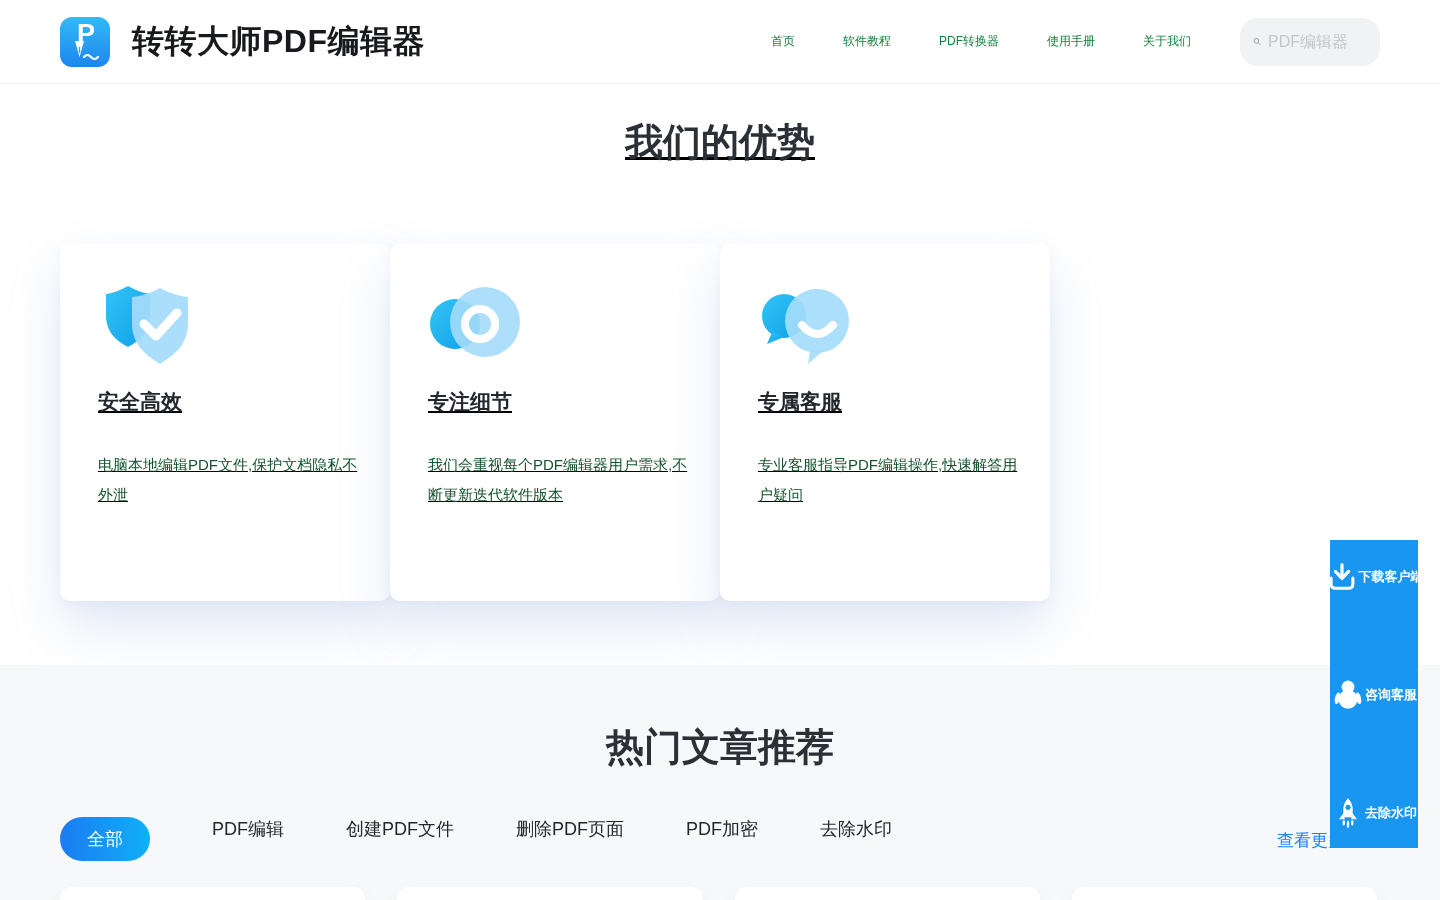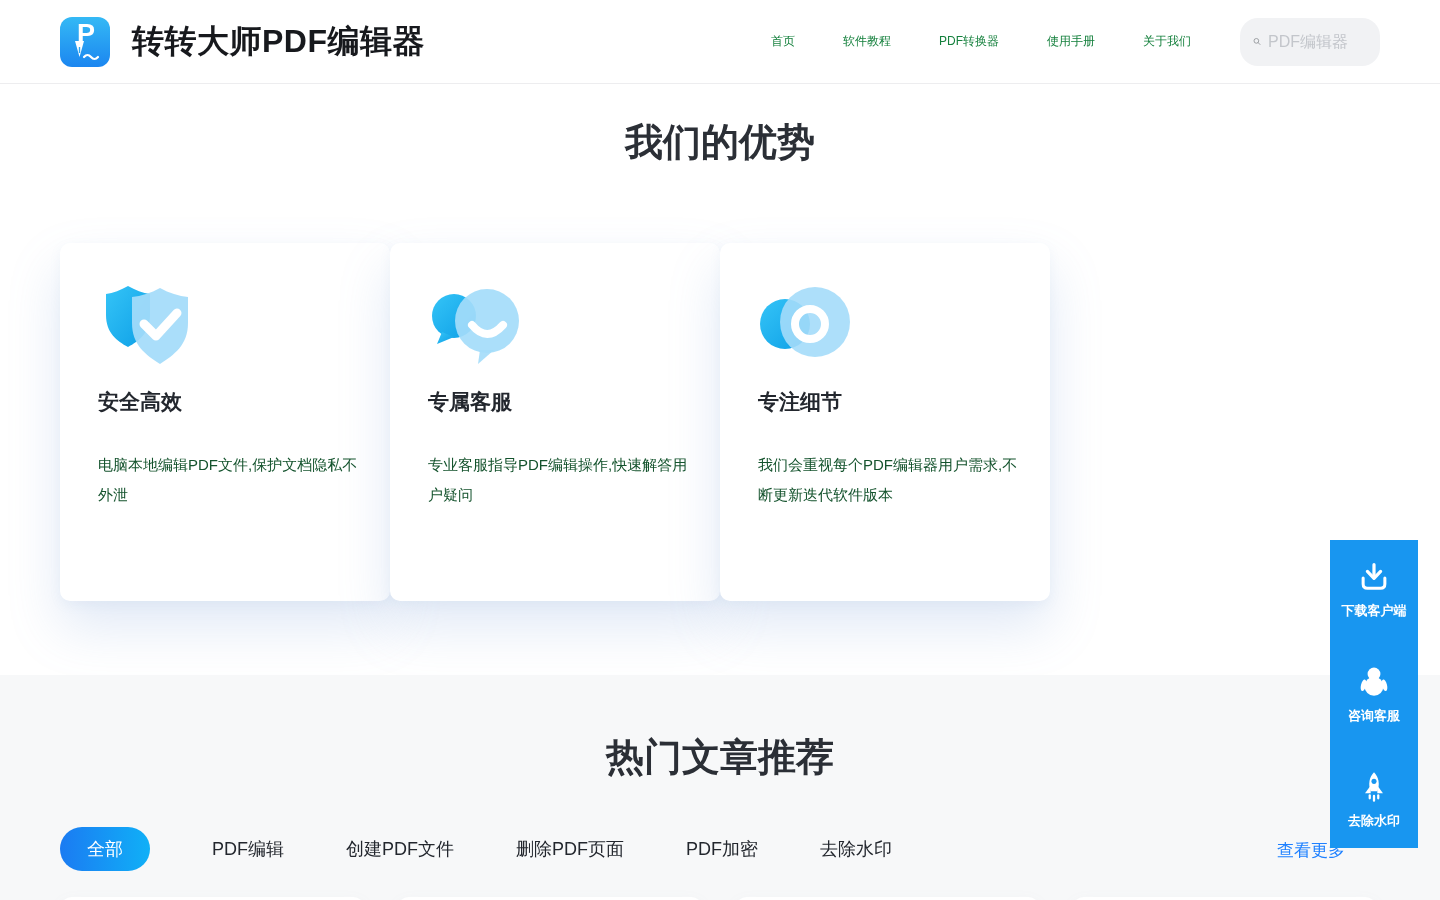--- a/index.html
+++ b/index.html
@@ -12,43 +12,43 @@
   .logo { width:50px; height:50px; border-radius:12px; background:linear-gradient(180deg,#34b9f5 0%,#1b86f0 100%); flex:0 0 auto; display:flex; align-items:center; justify-content:center; }
   .brand { margin-left:22px; font-size:32px; font-weight:700; color:#17191d; letter-spacing:0.5px; white-space:nowrap; }
   .nav { margin-left:auto; display:flex; align-items:center; }
   .nav-item { font-size:12px; color:#15803d; margin-left:48px; cursor:pointer; white-space:nowrap; }
   .nav-item:first-child { margin-left:0; }
   .search-box { margin-left:49px; width:140px; height:48px; border-radius:18px; background:#f1f2f4; display:flex; align-items:center; padding:0 12px 0 13px; }
   .search-box input { border:none; outline:none; background:transparent; width:100px; margin-left:7px; font-size:16px; color:#55585d; font-family:inherit; }
   .search-box input::placeholder { color:#c3c6cb; }
 
   
-  .advantages { background:#ffffff; padding:36px 0 57px; }
+  .advantages { background:#ffffff; padding:36px 0 57px;text-decoration:underline; }
   .section-title { text-align:center; font-size:38px; line-height:44px; font-weight:700; color:#2b2f36; }
-  .adv-cards { margin:79px 60px 17px; display:grid; grid-template-columns:repeat(4,1fr); }
+  .adv-cards { margin:79px 60px 7px; display:grid; grid-template-columns:repeat(4,1fr); }
   .adv-card { background:#ffffff; border-radius:10px; height:358px; padding:37px 30px 0 38px;
               box-shadow:0 26px 52px rgba(120,155,215,0.22), 0 4px 12px rgba(130,160,210,0.08); }
   .adv-icon { width:100px; height:88px; display:block; }
   .adv-title { margin-top:20px; font-size:21px; font-weight:700; color:#23272e; }
   .adv-desc { margin-top:34px; font-size:15px; line-height:30px; color:#14532d; }
 
   
   .articles { position:relative; background:#f7f8f9; height:242px; padding-top:60px; }
-  .tabs { margin:48px 60px 0; display:flex; align-items:center; }
+  .tabs { margin:48px 60px 0; display:flex; }
   .tab { font-size:18px; color:#23272e; margin-left:62px; cursor:pointer; white-space:nowrap; }
   .tab.active { margin-left:0; height:44px; border-radius:22px; padding:0 27px; display:flex; align-items:center;
                 color:#ffffff; background:linear-gradient(90deg,#1b7bf2 0%,#10b0f7 100%); }
   .more-link { position:absolute; left:1277px; top:164px; font-size:17px; color:#1e80ff; cursor:pointer; white-space:nowrap; }
   .article-cards { margin:26px 63px 0 60px; display:grid; grid-template-columns:repeat(4,1fr); gap:32px; }
   .article-card { background:#ffffff; border-radius:12px; height:140px; box-shadow:0 6px 16px rgba(140,150,170,0.08); }
 
   
   .float-panel { position:absolute; top:540px; right:22px; width:88px; height:308px; background:#1896f0; z-index:50;
                  display:flex; flex-direction:column; justify-content:space-between; align-items:center; padding:20px 0 18px; }
-  .float-item { display:flex; flex-direction:column; align-items:center; cursor:pointer; }
+  .float-item { display:flex; align-items:flex-start; cursor:pointer; }
   .float-item .label { margin-top:8px; font-size:13px; font-weight:700; color:#ffffff; white-space:nowrap; }
 </style>
 </head>
 <body>
 
 <div class="page">
 
   <header class="header">
     <div class="logo">
       <svg width="50" height="50" viewBox="0 0 50 50">
@@ -94,49 +94,49 @@
           <path d="M62 8 C71 13 81 16 90 17 V43 C90 65 76 75 62 84 C48 75 34 65 34 43 V17 C43 16 53 13 62 8 Z" fill="#a4dcfa" opacity="0.93"></path>
           <path d="M46 44 L58 56 L79 33" fill="none" stroke="#ffffff" stroke-width="9" stroke-linecap="round" stroke-linejoin="round"></path>
         </svg>
         <div class="adv-title">安全高效</div>
         <div class="adv-desc">电脑本地编辑PDF文件,保护文档隐私不外泄</div>
       </div>
 
       <div class="adv-card">
         <svg class="adv-icon" viewBox="0 0 100 88">
           <defs>
+            <linearGradient id="gDark2" x1="0" y1="0" x2="1" y2="1">
+              <stop offset="0" stop-color="#35c4f7"></stop>
+                <stop offset="1" stop-color="#0d9fe6"></stop>
+            </linearGradient>
+          </defs>
+          <circle cx="27" cy="44" r="25" fill="url(#gDark2)"></circle>
+          <circle cx="57" cy="42" r="35" fill="#a4dcfa" opacity="0.9"></circle>
+          <circle cx="52" cy="44" r="15" fill="none" stroke="#ffffff" stroke-width="8"></circle>
+        </svg>
+        <div class="adv-title">专注细节</div>
+        <div class="adv-desc">我们会重视每个PDF编辑器用户需求,不断更新迭代软件版本</div>
+      </div>
+
+      <div class="adv-card">
+        <svg class="adv-icon" viewBox="0 0 100 88">
+          <defs>
             <linearGradient id="gDark3" x1="0" y1="0" x2="1" y2="1">
               <stop offset="0" stop-color="#35c4f7"></stop>
                 <stop offset="1" stop-color="#0d9fe6"></stop>
             </linearGradient>
           </defs>
           <circle cx="26" cy="36" r="22" fill="url(#gDark3)"></circle>
           <path d="M14 52 L9 64 L26 57 Z" fill="url(#gDark3)"></path>
           <circle cx="59" cy="41" r="32" fill="#a4dcfa" opacity="0.92"></circle>
           <path d="M52 70 L50 84 L66 70 Z" fill="#a4dcfa" opacity="0.92"></path>
           <path d="M44 45 Q59 63 75 45" fill="none" stroke="#ffffff" stroke-width="8" stroke-linecap="round"></path>
         </svg>
         <div class="adv-title">专属客服</div>
         <div class="adv-desc">专业客服指导PDF编辑操作,快速解答用户疑问</div>
-      </div>
-
-      <div class="adv-card">
-        <svg class="adv-icon" viewBox="0 0 100 88">
-          <defs>
-            <linearGradient id="gDark2" x1="0" y1="0" x2="1" y2="1">
-              <stop offset="0" stop-color="#35c4f7"></stop>
-                <stop offset="1" stop-color="#0d9fe6"></stop>
-            </linearGradient>
-          </defs>
-          <circle cx="27" cy="44" r="25" fill="url(#gDark2)"></circle>
-          <circle cx="57" cy="42" r="35" fill="#a4dcfa" opacity="0.9"></circle>
-          <circle cx="52" cy="44" r="15" fill="none" stroke="#ffffff" stroke-width="8"></circle>
-        </svg>
-        <div class="adv-title">专注细节</div>
-        <div class="adv-desc">我们会重视每个PDF编辑器用户需求,不断更新迭代软件版本</div>
       </div>
 
 
     </div>
   </section>
 
   <section class="articles">
     <h2 class="section-title">热门文章推荐</h2>
 
     <div class="tabs">

